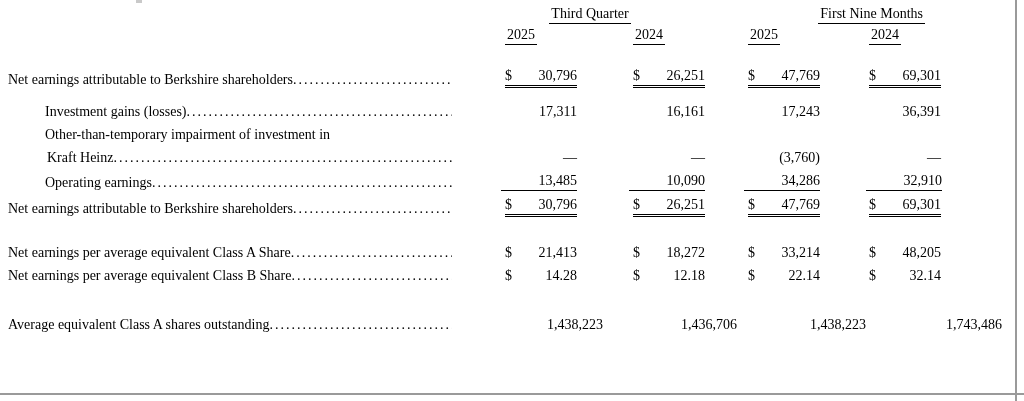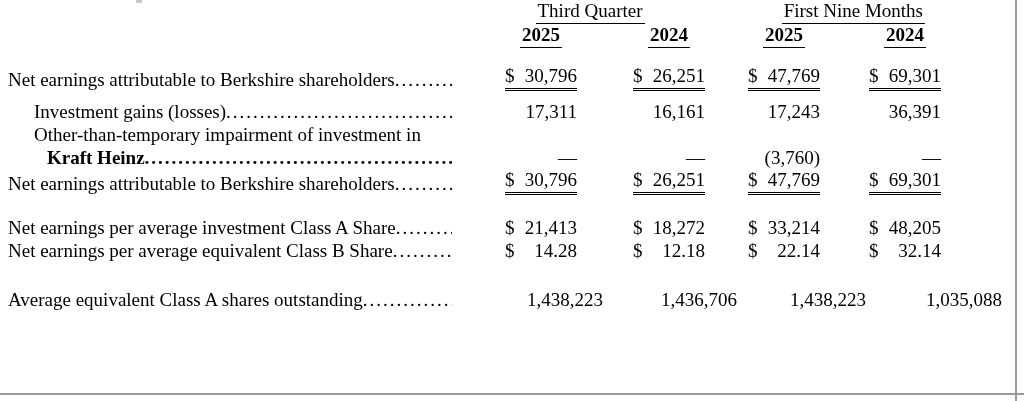--- a/index.html
+++ b/index.html
@@ -1,49 +1,49 @@
 <!DOCTYPE html>
 <html><head>
 <meta charset="utf-8">
 <style>
   html,body{margin:0;padding:0;background:#fff;}
   .page{
     position:relative;width:1024px;height:401px;background:#ffffff;
     font-family:"Liberation Serif","DejaVu Serif",serif;
-    font-size:19px;color:#000;overflow:hidden;
+    font-size:14px;color:#000;overflow:hidden;
   }
   table.fin{border-collapse:collapse;table-layout:fixed;width:1002px;}
   td,th{padding:0;margin:0;vertical-align:bottom;font-weight:normal;white-space:nowrap;}
   
   td.c1{text-align:right;padding-right:27px;}
   td.c2{text-align:right;padding-right:32px;}
   td.c3{text-align:right;padding-right:46px;}
   td.c4{text-align:right;padding-right:61px;}
   tr.wide td.c1{padding-right:1px;}
   tr.wide td.c2{padding-right:0;}
   tr.wide td.c3{padding-right:0;}
   tr.wide td.c4{padding-right:0;}
   
   td.lc{padding-left:8px;padding-right:3px;}
-  tr.ind1 td.lc{padding-left:34px;}
-  tr.ind2 td.lc{padding-left:47px;font-weight:bold;}
+  tr.ind1 td.lc{padding-left:45px;}
+  tr.ind2 td.lc{padding-left:47px;}
   .lblwrap{display:flex;align-items:center;overflow:hidden;}
   .lbl{white-space:nowrap;}
   .dots{flex:1 1 auto;overflow:hidden;white-space:nowrap;}
   .dots::after{content:"......................................................................................................................................";letter-spacing:2px;}
   
   .money{display:inline-flex;justify-content:space-between;width:72px;}
   tr.ud .money{border-bottom:3px double #000;padding-bottom:1px;}
   
   tr.us .val{display:inline-block;min-width:76px;text-align:right;border-bottom:1px solid #000;padding-bottom:1px;}
   
   th.g1{text-align:center;padding-right:12px;}
   th.g2{text-align:right;padding-right:77px;}
   .gh{display:inline-block;border-bottom:1px solid #000;padding:0 2px 1px 2px;}
-  .yearwrap{display:inline-flex;justify-content:center;width:72px;font-weight:bold;}
+  .yearwrap{display:inline-flex;width:72px;}
   .year{display:inline-block;border-bottom:1px solid #000;padding:0 2px 1px 2px;}
   
   tr.hr1 td,tr.hr1 th{height:24px;}
   tr.hr2 td{height:21px;}
   tr.r td{height:23px;}
   tr.rt td{height:27px;}
   tr.rt2 td{height:26px;}
   tr.ro td{height:25px;}
   tr.sp1 td{height:16px;}
   tr.sp2 td{height:9px;}
@@ -156,20 +156,32 @@
               <span class="lbl">Kraft Heinz</span>
               <span class="dots"></span>
             </span>
           </td>
         <td class="c1"><span class="val">—</span></td>
         <td class="c2"><span class="val">—</span></td>
         <td class="c3"><span class="val">(3,760)</span></td>
         <td class="c4"><span class="val">—</span></td>
       </tr>
 
+      <tr class="ro ind1 us">
+        <td class="lc">
+            <span class="lblwrap">
+              <span class="lbl">Operating earnings</span>
+              <span class="dots"></span>
+            </span>
+          </td>
+        <td class="c1"><span class="val">13,485</span></td>
+        <td class="c2"><span class="val">10,090</span></td>
+        <td class="c3"><span class="val">34,286</span></td>
+        <td class="c4"><span class="val">32,910</span></td>
+      </tr>
 
       <tr class="rt2 ud">
         <td class="lc">
             <span class="lblwrap">
               <span class="lbl">Net earnings attributable to Berkshire shareholders</span>
               <span class="dots"></span>
             </span>
           </td>
         <td class="c1"><span class="money">
               <span class="cur">$</span>
@@ -189,21 +201,21 @@
             </span></td>
       </tr>
 
       <tr class="sp3">
           <td colspan="5"></td>
         </tr>
 
       <tr class="r">
         <td class="lc">
             <span class="lblwrap">
-              <span class="lbl">Net earnings per average investment Class A Share</span>
+              <span class="lbl">Net earnings per average equivalent Class A Share</span>
               <span class="dots"></span>
             </span>
           </td>
         <td class="c1"><span class="money">
               <span class="cur">$</span>
               <span class="val">21,413</span>
             </span></td>
         <td class="c2"><span class="money">
               <span class="cur">$</span>
               <span class="val">18,272</span>
@@ -250,21 +262,21 @@
       <tr class="r wide">
         <td class="lc">
             <span class="lblwrap">
               <span class="lbl">Average equivalent Class A shares outstanding</span>
               <span class="dots"></span>
             </span>
           </td>
         <td class="c1"><span class="val">1,438,223</span></td>
         <td class="c2"><span class="val">1,436,706</span></td>
         <td class="c3"><span class="val">1,438,223</span></td>
-        <td class="c4"><span class="val">1,035,088</span></td>
+        <td class="c4"><span class="val">1,743,486</span></td>
       </tr>
 
     </tbody>
   </table>
 
   <div class="right-border"></div>
   <div class="bottom-border"></div>
 </div>
 
 </body></html>

